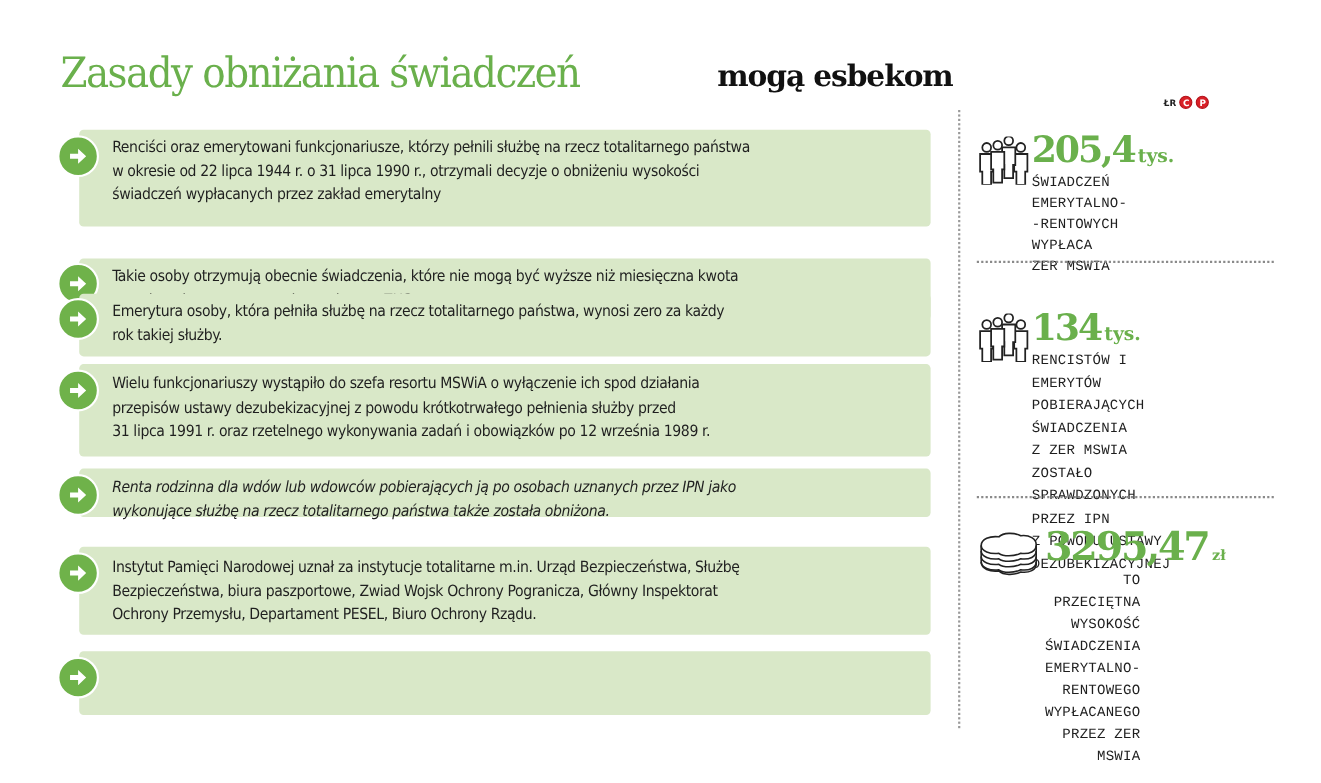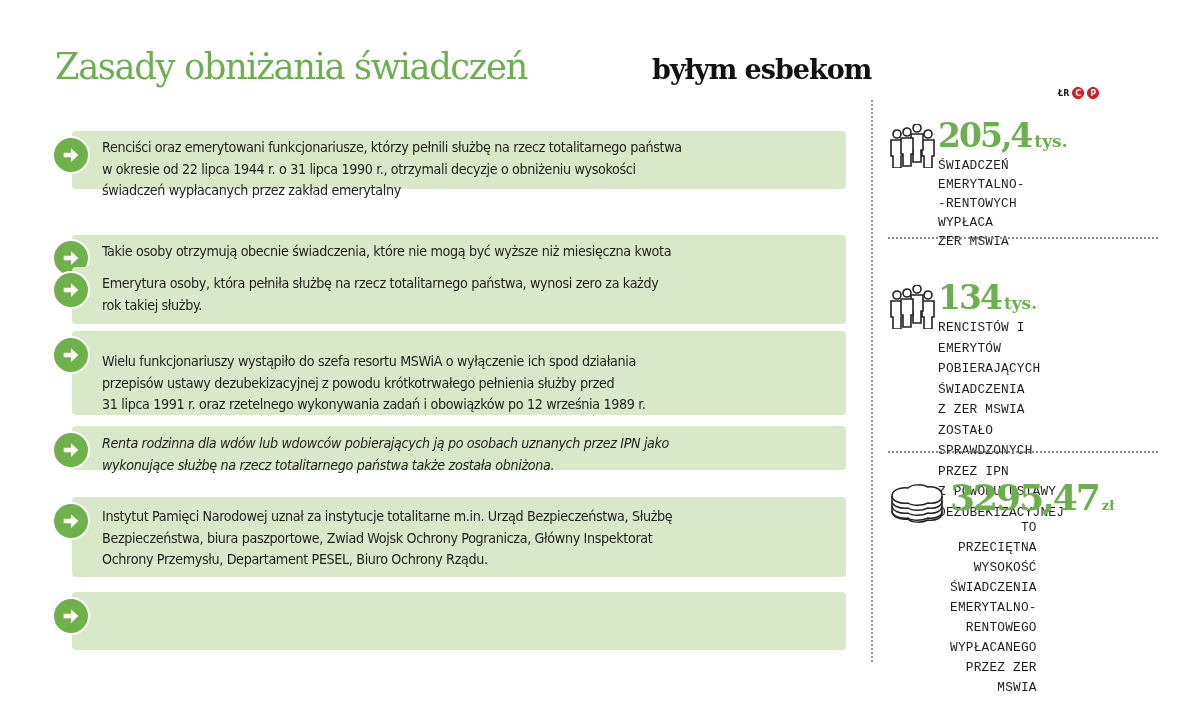--- a/index.html
+++ b/index.html
@@ -58,32 +58,32 @@
       position:absolute; font-size:12.8px; line-height:19px; color:#1e1e1e;
       text-transform:uppercase; white-space:pre-line; letter-spacing:0.2px;font-family:Liberation Mono, monospace;
     }
     .hdots { position:absolute; left:888px; width:270px; border-top:2px dotted #8a8a8a; height:0; }
   </style>
 </head>
 <body>
 
 <div class="title-row">
   <span class="title-main">Zasady obniżania świadczeń</span>
-  <span class="title-sub">byłym esbekom</span>
+  <span class="title-sub">mogą esbekom</span>
 </div>
 
 <div class="credit">
   <span class="credit-text">ŁR</span>
   <span class="credit-logo">C</span>
   <span class="credit-logo">P</span>
 </div>
 
 <div class="vdivider"></div>
 
-<div class="item" style="top:131px;height:58px;">
+<div class="item" style="top:118px;height:88px;">
   <div class="arrow" style="top:5px;">
     <svg viewBox="0 0 24 24">
         <path d="M4 9.5h8V4.5l8 7.5-8 7.5v-5H4z" fill="#fff"></path>
       </svg>
   </div>
   <span class="item-text">Renciści oraz emerytowani funkcjonariusze, którzy pełnili służbę na rzecz  totalitarnego państwa
 w okresie od 22 lipca 1944 r.  o 31 lipca 1990 r., otrzymali decyzje o obniżeniu   wysokości
 świadczeń wypłacanych przez  zakład emerytalny</span>
 </div>
 
@@ -100,21 +100,21 @@
 <div class="item" style="top:267px;height:57px;">
   <div class="arrow" style="top:4px;">
     <svg viewBox="0 0 24 24">
         <path d="M4 9.5h8V4.5l8 7.5-8 7.5v-5H4z" fill="#fff"></path>
       </svg>
   </div>
   <span class="item-text">Emerytura osoby, która pełniła służbę na rzecz totalitarnego państwa,  wynosi zero  za każdy
 rok takiej służby.</span>
 </div>
 
-<div class="item" style="top:331px;height:84px;padding-top:20px;">
+<div class="item" style="top:331px;height:84px;padding-top:8px;">
   <div class="arrow" style="top:5px;">
     <svg viewBox="0 0 24 24">
         <path d="M4 9.5h8V4.5l8 7.5-8 7.5v-5H4z" fill="#fff"></path>
       </svg>
   </div>
   <span class="item-text">Wielu funkcjonariuszy wystąpiło do szefa resortu MSWiA o wyłączenie  ich spod działania
 przepisów  ustawy dezubekizacyjnej z powodu  krótkotrwałego pełnienia służby przed
 31 lipca 1991 r. oraz rzetelnego  wykonywania zadań i obowiązków po 12 września 1989 r.</span>
 </div>
 

